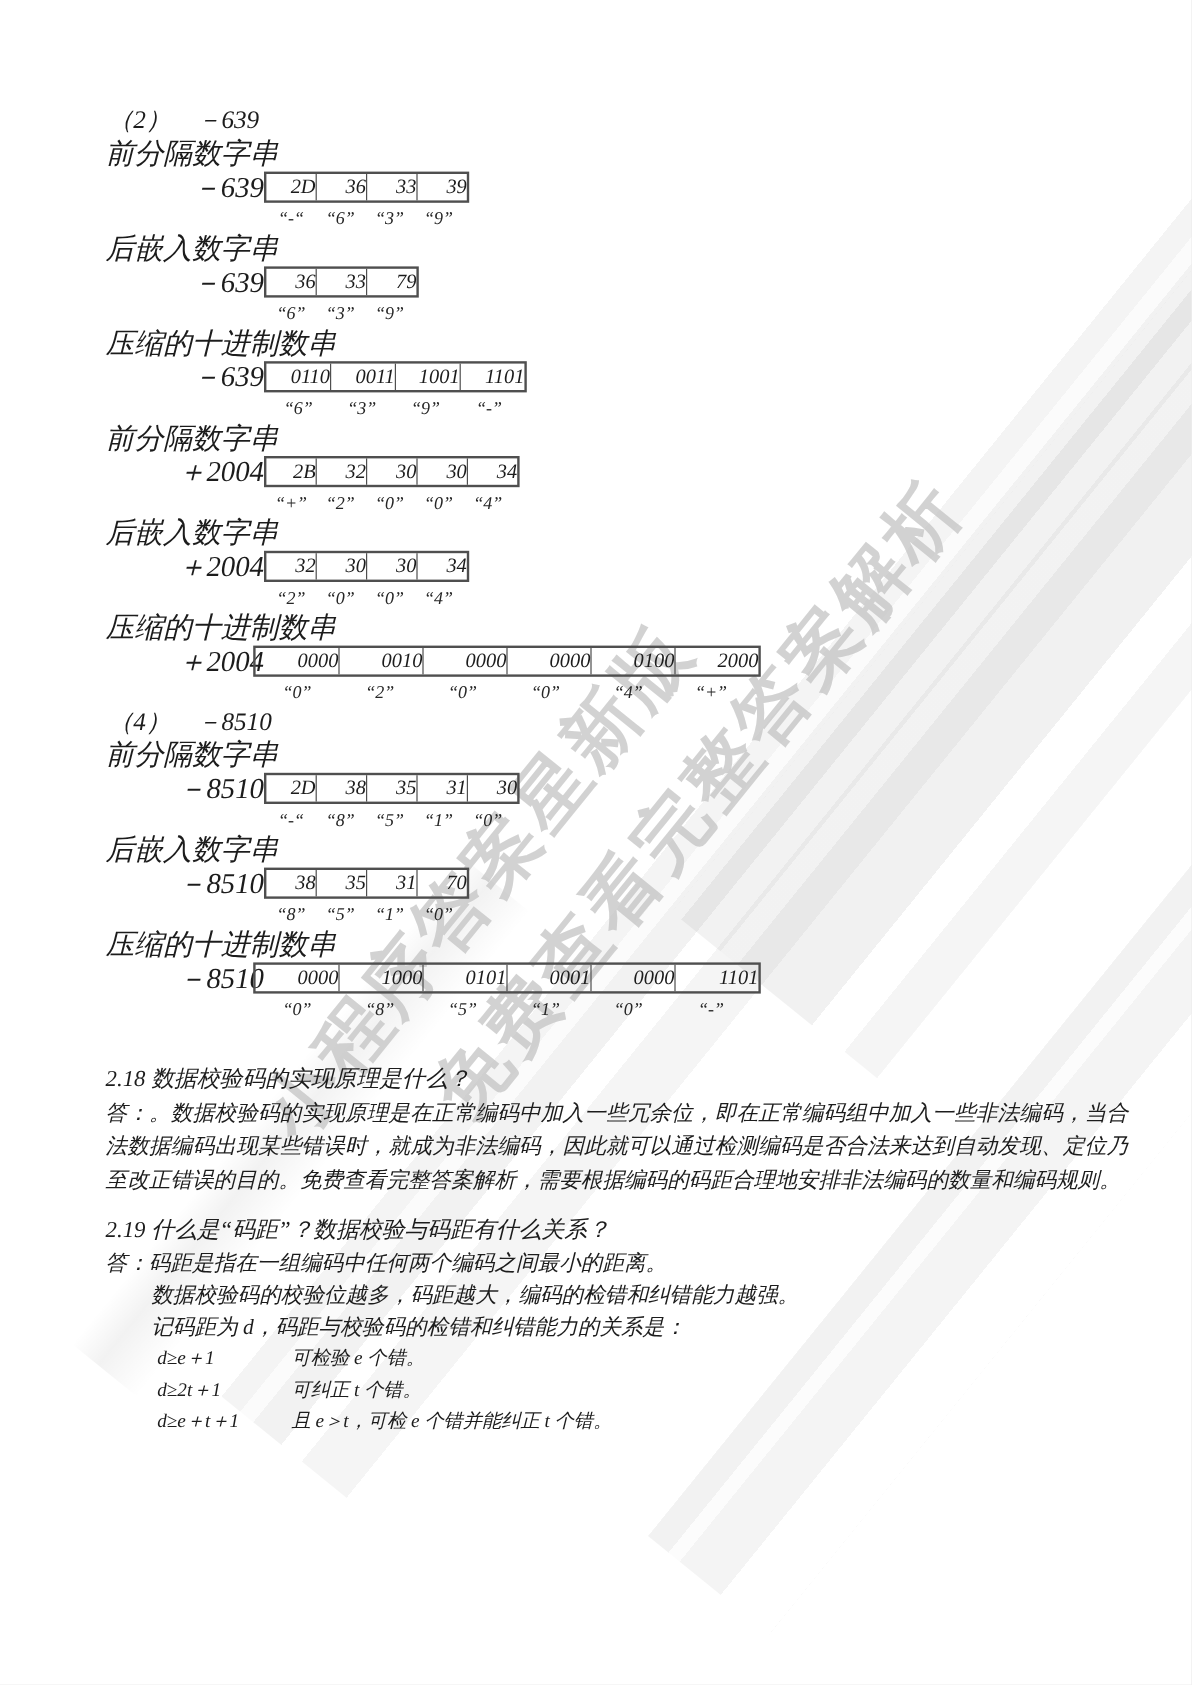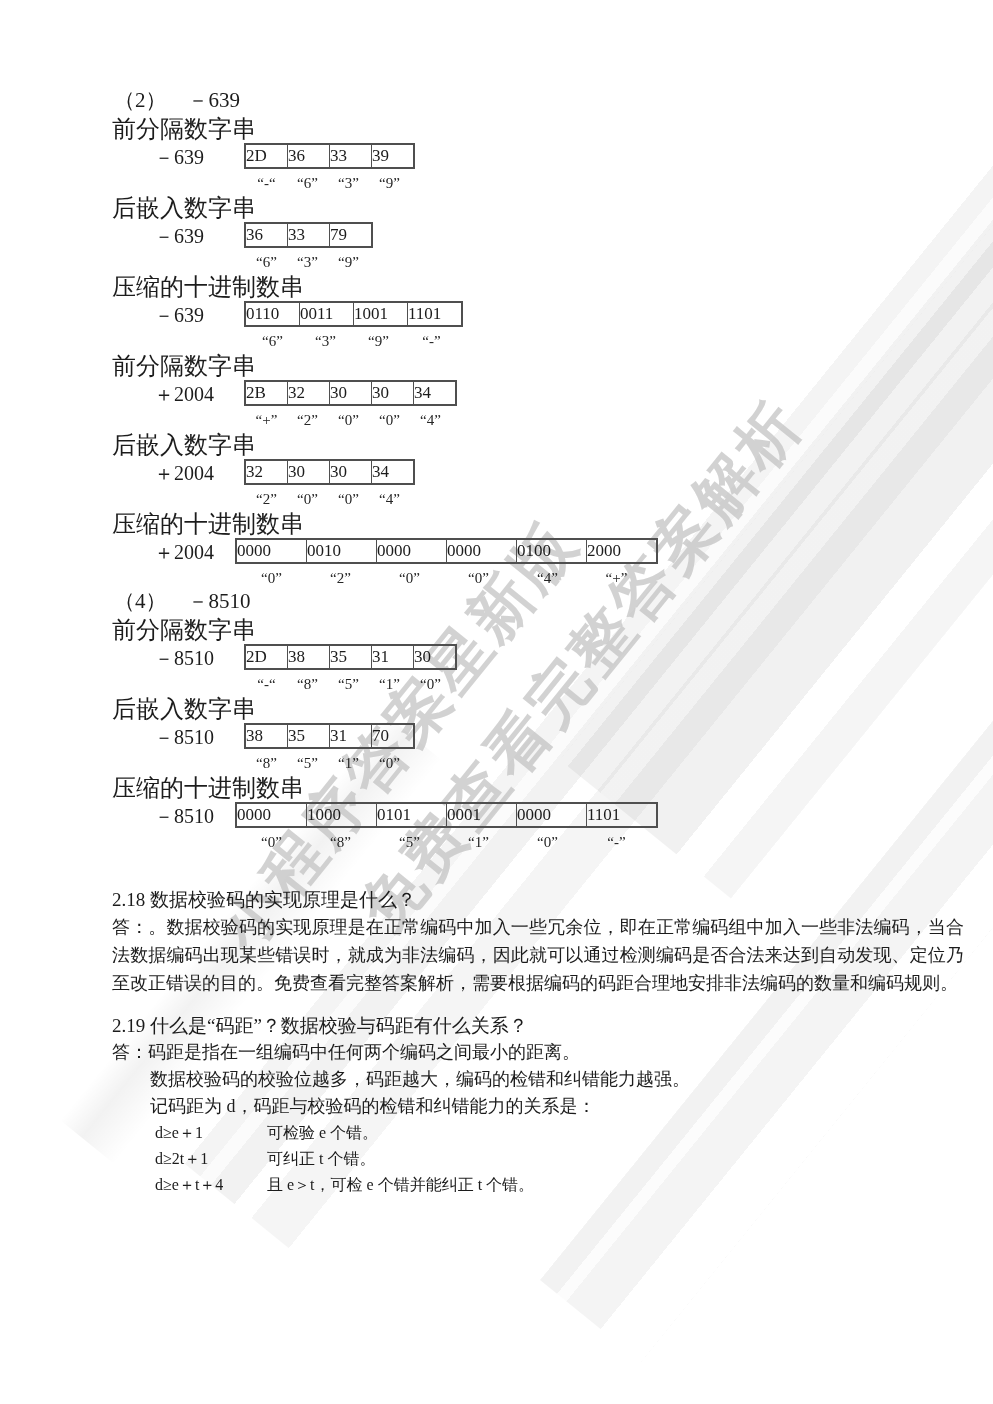--- a/index.html
+++ b/index.html
@@ -42,35 +42,35 @@
     position:absolute; white-space:nowrap; transform-origin:0 50%;
     transform:rotate(-51deg);
     font-family:"DejaVu Sans","Liberation Sans",sans-serif;
     font-weight:bold; font-size:62px; letter-spacing:4px;
     color:#c2c2c2; opacity:0.72;
   }
   .wm1 { left:232px; top:898px; }
   .wm2 { left:374px; top:880px; }
 
   
-  .content { position:absolute; left:112px; top:88px; width:852px; z-index:1; }
+  .content { position:absolute; left:88px; top:88px; width:852px; z-index:1;font-style:italic; }
 
   .sec-heading { font-size:21px; line-height:25px; margin:0 0 4px 2px; }
   .rep-label   { font-size:24px; line-height:24px; margin:4px 0 2px 0; }
 
   .diagram { display:flex; margin-bottom:2px; }
   .num-label {
     width:132px; box-sizing:border-box; padding-left:42px; padding-top:2px;
-    font-size:20px; line-height:24px; flex:none;
+    font-size:24px; line-height:24px; flex:none;text-align:right;
   }
   .cellblock { display:inline-block; }
   .cellblock.p6 { margin-left:-9px; }
   .cellrow { display:flex; border:2px solid #4f4f4f; width:max-content; }
   .cell {
-    height:22px; line-height:22px; text-align:left;
+    height:22px; line-height:22px; text-align:right;
     font-size:17px; border-left:1px solid #4f4f4f; flex:none;
   }
   .cell:first-child { border-left:none; }
   .caprow { display:flex; margin-top:5px; margin-left:2px; }
   .cap { text-align:center; font-size:15px; line-height:18px; color:#262626; flex:none; }
   .w41 { width:41px; } .w53 { width:53px; } .w69 { width:69px; }
 
   .qa { margin-top:36px; }
   .qa-block + .qa-block { margin-top:16px; }
   .qa-question { font-size:19px; line-height:26px; }
@@ -284,18 +284,18 @@
           <div class="qa-question">2.18 数据校验码的实现原理是什么？</div>
           <div class="ans-par">答：。数据校验码的实现原理是在正常编码中加入一些冗余位，即在正常编码组中加入一些非法编码，当合法数据编码出现某些错误时，就成为非法编码，因此就可以通过检测编码是否合法来达到自动发现、定位乃至改正错误的目的。免费查看完整答案解析，需要根据编码的码距合理地安排非法编码的数量和编码规则。</div>
         </div>
         <div class="qa-block">
           <div class="qa-question">2.19 什么是“码距”？数据校验与码距有什么关系？</div>
           <div class="ans-line">答：码距是指在一组编码中任何两个编码之间最小的距离。</div>
           <div class="ans-line ind1">数据校验码的校验位越多，码距越大，编码的检错和纠错能力越强。</div>
           <div class="ans-line ind1">记码距为 d，码距与校验码的检错和纠错能力的关系是：</div>
           <div class="ans-line formula-line"><span class="formula">d≥e＋1</span><span class="formula-desc">可检验 e 个错。</span></div>
           <div class="ans-line formula-line"><span class="formula">d≥2t＋1</span><span class="formula-desc">可纠正 t 个错。</span></div>
-          <div class="ans-line formula-line"><span class="formula">d≥e＋t＋4</span><span class="formula-desc">且 e＞t，可检 e 个错并能纠正 t 个错。</span></div>
+          <div class="ans-line formula-line"><span class="formula">d≥e＋t＋1</span><span class="formula-desc">且 e＞t，可检 e 个错并能纠正 t 个错。</span></div>
         </div>
       </div>
   </div>
 
 </div>
 
 </body></html>

